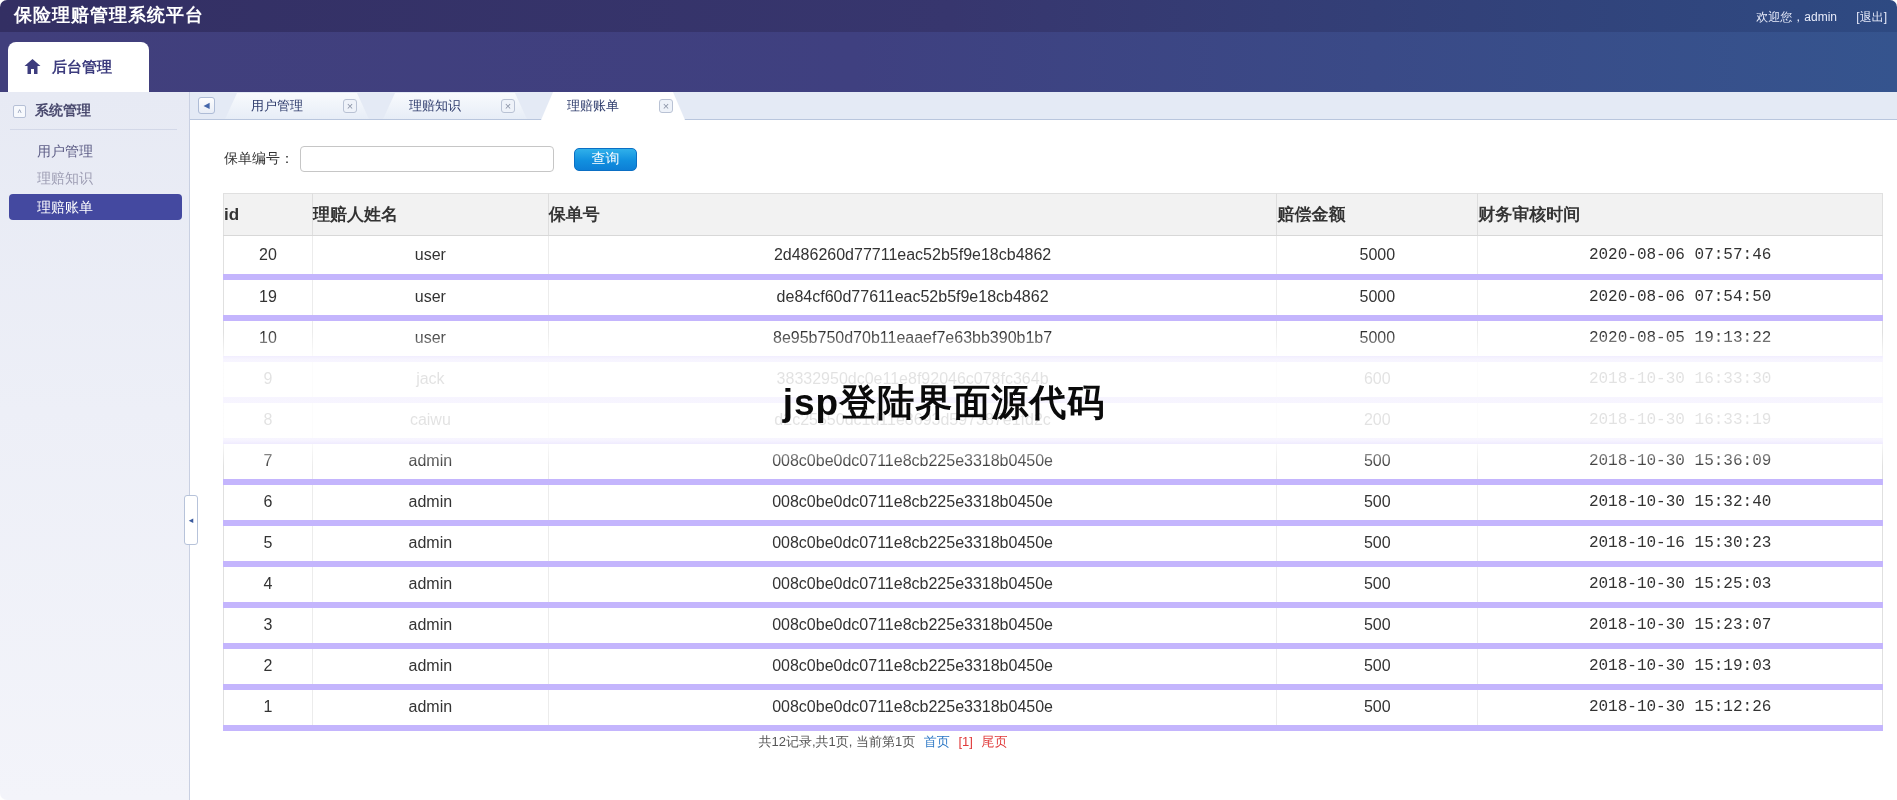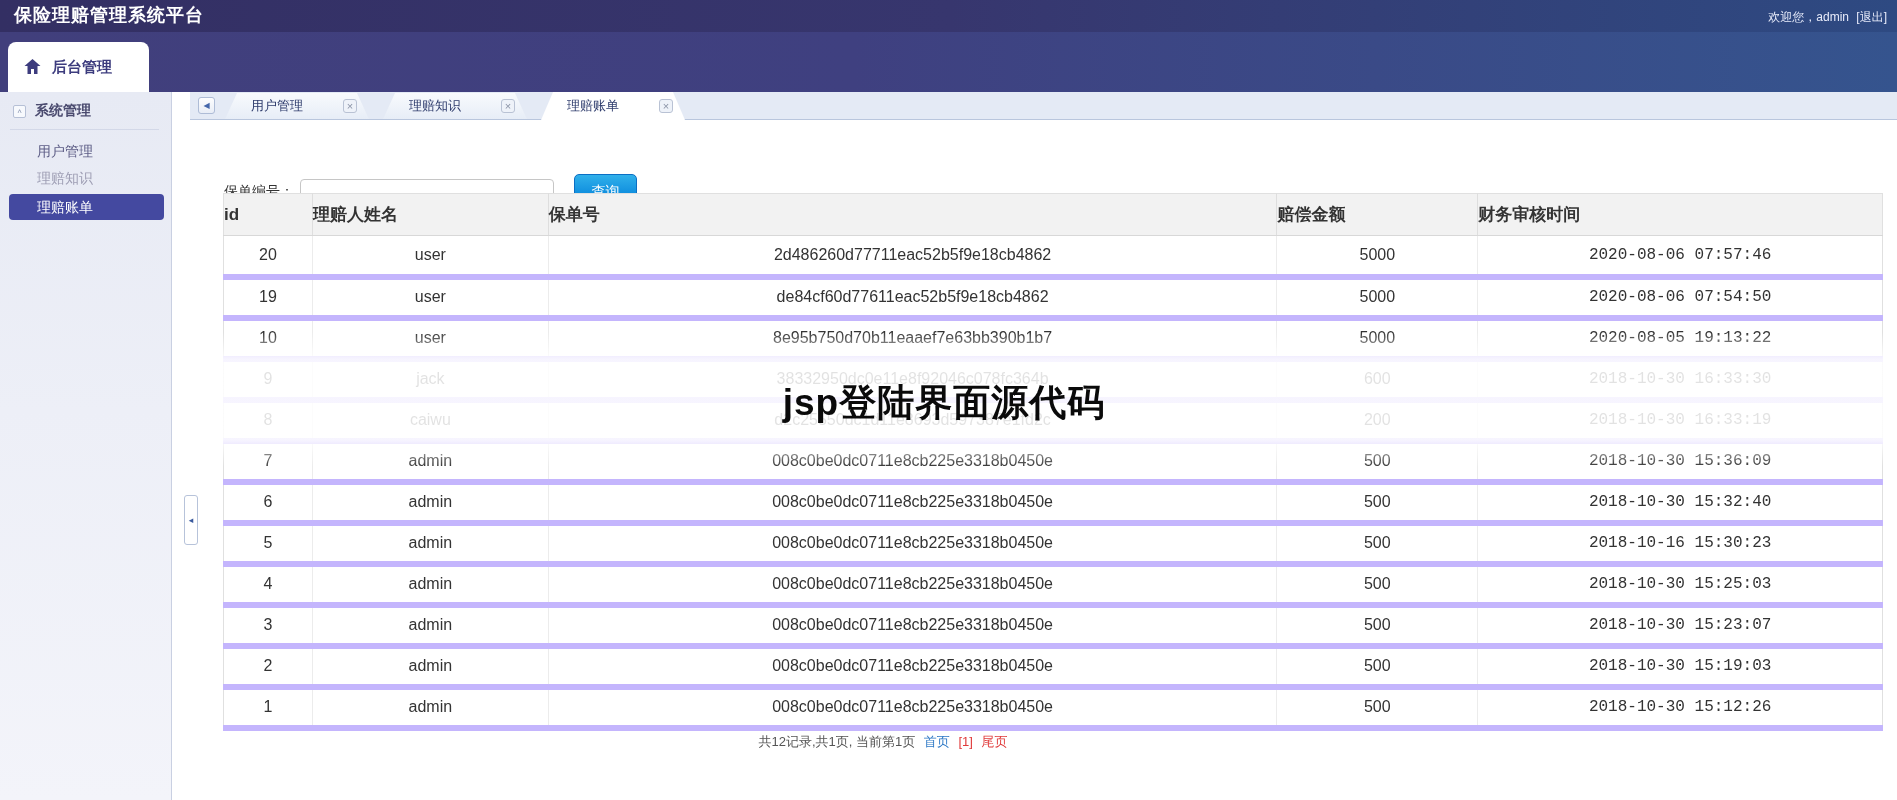--- a/index.html
+++ b/index.html
@@ -1,32 +1,32 @@
 <!DOCTYPE html>
 <html><head>
 <meta charset="utf-8">
 <style>
   * { margin:0; padding:0; box-sizing:border-box; }
   html,body { width:1897px; height:800px; overflow:hidden; }
   body { font-family:"Liberation Sans","DejaVu Sans",sans-serif; background:#fff; }
-  #app { position:relative; width:1897px; height:800px; overflow:hidden; }
+  #app { position:relative; width:1897px; height:800px; overflow:hidden;border-radius:7px; }
 
   
   #topbar { position:absolute; left:0; top:0; width:100%; height:32px;
     background:linear-gradient(90deg,#332f63 0%,#37366e 50%,#2e4a82 100%); z-index:6; }
   #app-title { position:absolute; left:14px; top:3px; color:#fff; font-size:18px; font-weight:bold; letter-spacing:1px; }
   #welcome { position:absolute; right:10px; top:9px; color:#e7ebfa; font-size:12px; }
-  #welcome a { color:#e7ebfa; text-decoration:none; margin-left:4px; }
+  #welcome a { color:#e7ebfa; text-decoration:none; margin-left:16px; }
 
   
   #band2 { position:absolute; left:0; top:32px; width:100%; height:60px;
     background:linear-gradient(90deg,#413f7c 0%,#3f4080 45%,#35548e 100%); z-index:1; }
 
   
-  #sidebar { position:absolute; left:0; top:32px; width:172px; bottom:0; z-index:3; }
+  #sidebar { position:absolute; left:0; top:32px; width:190px; bottom:0; z-index:3; }
   #panel-tab { position:absolute; left:8px; top:10px; width:141px; height:50px; background:#fff;
     border-radius:8px 8px 0 0; display:flex; align-items:center; padding-left:16px; gap:11px; cursor:pointer; }
   #panel-tab .home-ic { width:17px; height:16px; flex:0 0 auto; }
   #panel-tab .ptext { color:#3d3c7e; font-size:15px; font-weight:bold; }
   #side-body { position:absolute; left:0; top:60px; right:0; bottom:0;
     background:linear-gradient(180deg,#e7eaf4 0%,#edeff7 45%,#f3f4fa 100%);
     border-right:1px solid #c9d0e2; }
   .section-row { display:flex; align-items:center; gap:9px; padding:10px 0 0 13px; cursor:pointer; }
   .tool-box { width:13px; height:13px; border:1px solid #b6c0d6; border-radius:2px; background:#f7f9fd;
     color:#8b97b2; font-size:8px; line-height:11px; text-align:center; }
@@ -54,25 +54,25 @@
     clip-path:polygon(12px 0, calc(100% - 12px) 0, 100% 100%, 0 100%);
     filter:drop-shadow(0 0 1px #9fb1cc); }
   .tab.active { background:#fff; height:28px; margin-bottom:-1px; z-index:2; }
   .tab-label { flex:1 1 auto; }
   .tab-close { width:14px; height:14px; border:1px solid #b9c2d4; border-radius:3px; background:#eef2f9;
     color:#8a93a6; font-size:11px; line-height:12px; text-align:center; cursor:pointer; }
 
   #content { position:relative; height:calc(100% - 28px); }
 
   
-  #search-row { position:absolute; left:34px; top:26px; display:flex; align-items:center;margin-top:28px; }
+  #search-row { position:absolute; left:34px; top:26px; display:flex; align-items:center; }
   #search-label { font-size:14px; color:#333; }
   #policy-input { width:254px; height:26px; border:1px solid #c6c6c6; border-radius:4px; margin-left:6px;
     padding:0 8px; font-size:13px; outline:none; }
-  #search-btn { margin-left:20px; width:63px; height:35px; border:1px solid #0b6fc4; border-radius:5px;
+  #search-btn { margin-left:20px; width:63px; height:23px; border:1px solid #0b6fc4; border-radius:5px;
     background:linear-gradient(180deg,#30b0ea 0%,#1190df 55%,#0d7fd6 100%); color:#fff; font-size:14px; cursor:pointer; }
 
   
   #claims-table { position:absolute; left:33px; top:73px; width:1660px; border-collapse:collapse;
     border:1px solid #e0e0e0; }
   #claims-table th { height:42px; background:#f2f2f2; font-size:17px; font-weight:bold; color:#333;
     border-right:1px solid #dedede; border-bottom:1px solid #d8d8d8; text-align:left; }
   #claims-table td { height:41px; font-size:16px; color:#333; text-align:center;
     border-right:1px solid #ececec; border-bottom:6px solid #c4b5fd; background:#fff; }
   #claims-table th:last-child, #claims-table td:last-child { border-right:none;font-family:Liberation Mono, monospace; }

